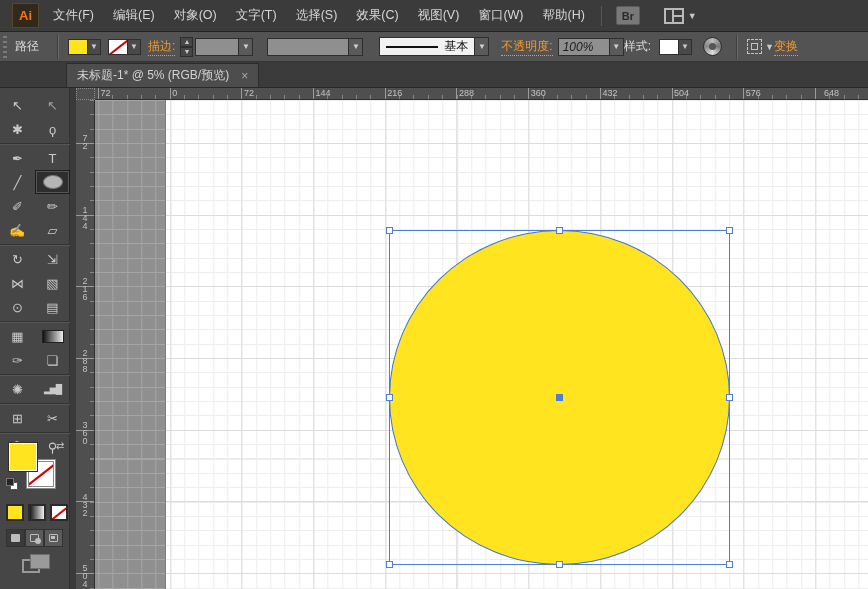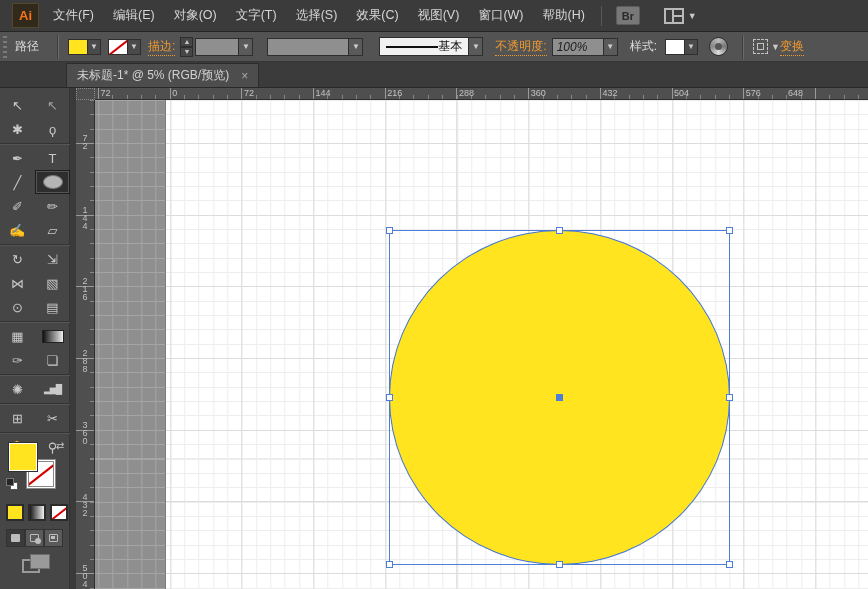--- a/index.html
+++ b/index.html
@@ -50,21 +50,21 @@
   .stepper { display:flex; flex-direction:column; margin-right:2px; }
   .stepper span { font-size:7px; line-height:7px; color:#c9c9c9; background:#464646;
     border:1px solid #2e2e2e; width:13px; height:10px; text-align:center; }
   .field { height:18px; background:#8f8f8f; border:1px solid #2e2e2e; color:#1e1e1e;
     display:flex; align-items:center; padding:0 4px; font-size:12px;font-style:italic; }
   .field.blank { color:transparent; }
   .field-dd { width:14px; height:18px; background:#5a5a5a; border:1px solid #2e2e2e;
     border-left:none; color:#cfcfcf; font-size:8px; display:flex; align-items:center;
     justify-content:center; }
   .brush-field { height:19px; background:#f2f2f2; border:1px solid #2e2e2e;
-    display:flex; align-items:center; gap:0; padding:0 6px; color:#111; }
+    display:flex; align-items:center; gap:6px; padding:0 6px; color:#111; }
   .brush-line { width:52px; height:2px; background:#111; }
   .recolor { width:19px; height:19px; border-radius:50%; margin:0 4px;
     background:conic-gradient(#bbb,#777,#ddd,#888,#bbb); border:1px solid #2e2e2e;
     position:relative; }
   .recolor:after { content:""; position:absolute; inset:5px; border-radius:50%;
     background:#555; }
   .sel-icon { width:15px; height:15px; border:1px dashed #c2c2c2; position:relative;
     margin-right:3px; }
   .sel-icon:after { content:""; position:absolute; inset:3px; border:1px solid #c2c2c2; }
 
@@ -237,21 +237,21 @@
         <span class="brush-line"></span>
         <span>基本</span>
       </span>
       <span class="field-dd" style="height:19px">▼</span>
     </div>
     <span class="o-link" style="margin-left:12px">不透明度:</span>
     <div style="display:flex">
       <span class="field" style="width:52px">100%</span>
       <span class="field-dd">▼</span>
     </div>
-    <span class="cb-label" style="margin-left:12px">样式:</span>
+    <span class="cb-label" style="">样式:</span>
     <div class="swatch-combo">
       <span class="swatch"></span>
       <span class="mini-dd">▼</span>
     </div>
     <span class="recolor"></span>
     <div class="cb-sep"></div>
     <span class="sel-icon"></span>
     <span class="dd-caret">▼</span>
     <span class="o-link" style="">变换</span>
   </div>
@@ -343,21 +343,21 @@
       <span style="left: 5.5px;">72</span>
       <span style="left: 77.2px;">0</span>
       <span style="left: 148.9px;">72</span>
       <span style="left: 220.6px;">144</span>
       <span style="left: 292.3px;">216</span>
       <span style="left: 364px;">288</span>
       <span style="left: 435.7px;">360</span>
       <span style="left: 507.4px;">432</span>
       <span style="left: 579.1px;">504</span>
       <span style="left: 650.8px;">576</span>
-      <span style="left: 687px; padding-left: 6px;">648</span>
+      <span style="left: 723px; padding-left: 6px;">648</span>
     </div>
   <div class="vruler" id="vruler">
       <span style="top: 33px;">72</span>
       <span style="top: 104.7px;">144</span>
       <span style="top: 176.4px;">216</span>
       <span style="top: 248.1px;">288</span>
       <span style="top: 319.8px;">360</span>
       <span style="top: 391.5px;">432</span>
       <span style="top: 463.2px;">504</span>
     </div>

